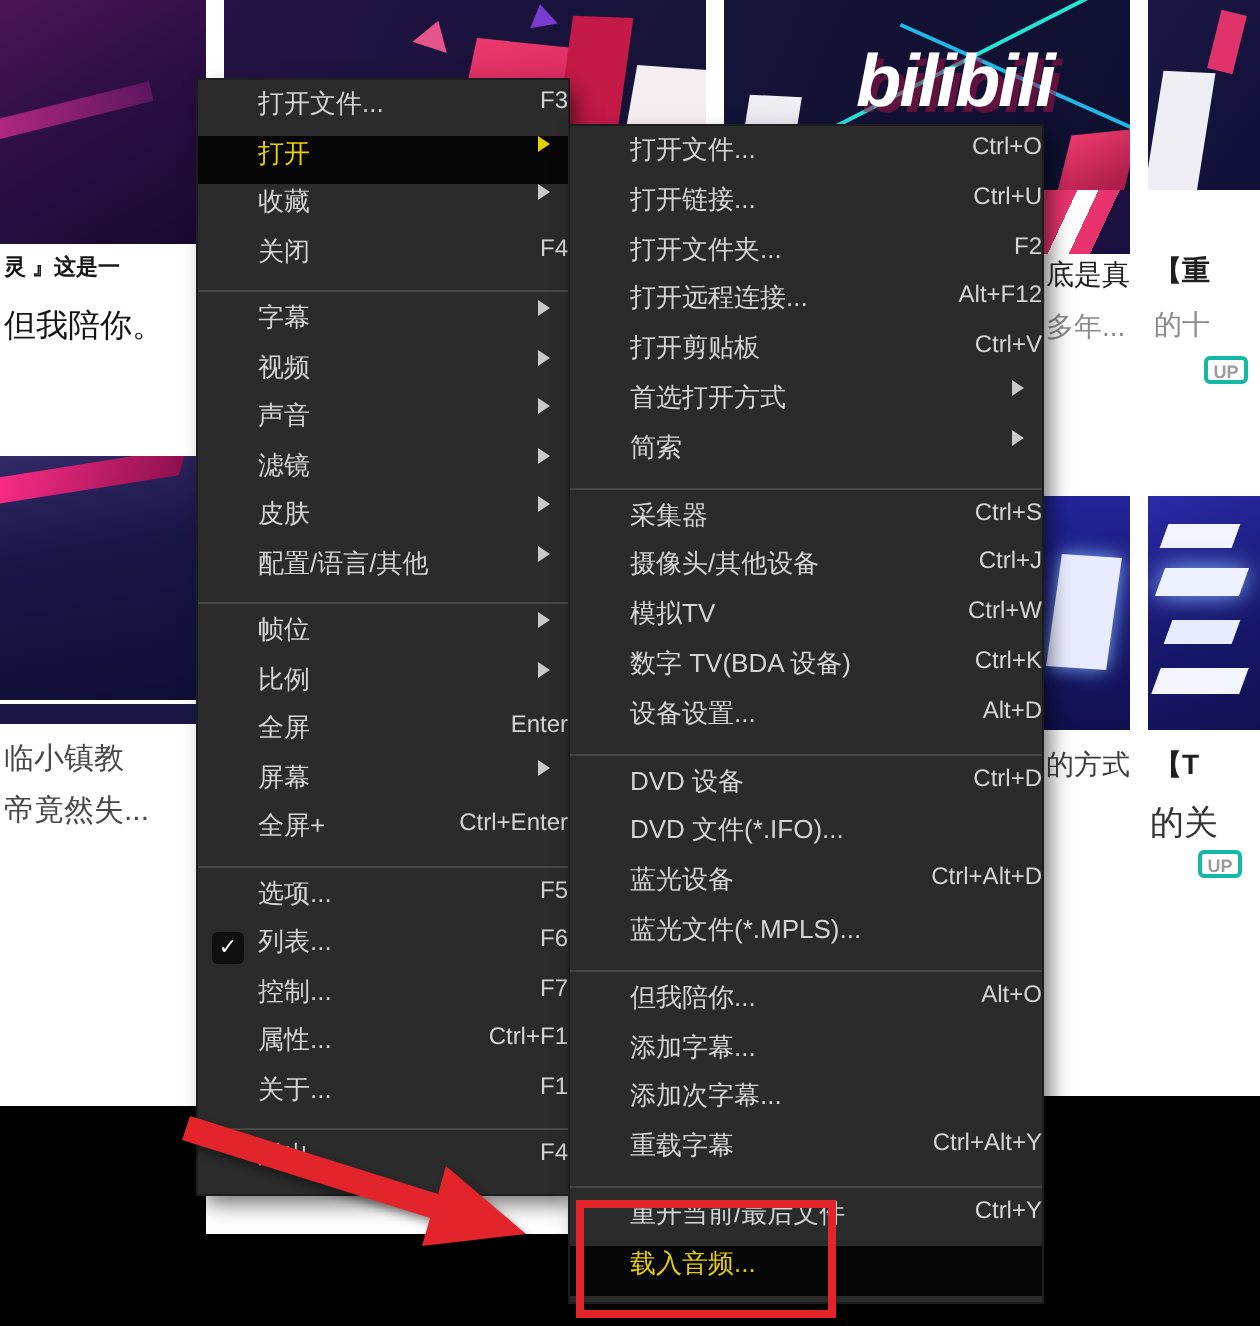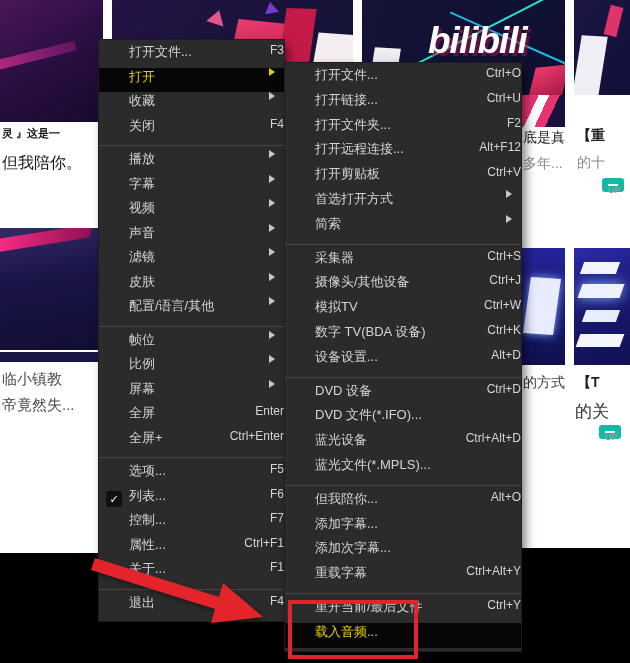--- a/index.html
+++ b/index.html
@@ -47,21 +47,21 @@
   #bar-left{left:0;top:352px;width:100px;height:10px;background:#1a1746}
   #lc2a{left:2px;top:370px;font-size:15px;color:#474747}
   #lc2b{left:2px;top:396px;font-size:15px;color:#474747}
   #black-left{left:0;top:553px;width:103px;height:110px;background:#000}
 
   #stripes-right{left:521px;top:95px;width:44px;height:32px;background:linear-gradient(115deg,#e8336e 0 30%,#ffffff 30% 48%,#e8336e 48% 66%,#1a1040 66%)}
   #rc1a{left:523px;top:129px;font-size:14px;font-weight:normal;color:#1f1f1f}
   #rc1b{left:523px;top:155px;font-size:14px;color:#8a8a8a}
   #rc2a{left:577px;top:127px;font-size:14px;font-weight:bold;color:#1f1f1f}
   #rc2b{left:577px;top:154px;font-size:14px;color:#8a8a8a}
-  .up-badge{position:absolute;width:22px;height:14px;border:6px solid #14b8a6;border-radius:3px;color:#9c9c9c;font-size:9px;font-weight:bold;line-height:12px;text-align:center;background:#fff}
+  .up-badge{position:absolute;width:22px;height:14px;border:2px solid #14b8a6;border-radius:3px;color:#9c9c9c;font-size:9px;font-weight:bold;line-height:12px;text-align:center;background:#fff}
   #up1{left:602px;top:178px}
   #up2{left:599px;top:425px}
   #thumb-r1{left:521px;top:248px;width:44px;height:117px;background:linear-gradient(180deg,#24249a 0%,#17176a 60%,#101050 100%);overflow:hidden}
   #thumb-r1 .g1{position:absolute;left:6px;top:30px;width:30px;height:56px;background:#e9ecff;transform:skew(-8deg,4deg);box-shadow:0 0 10px #7fb0ff}
   #thumb-r2{left:574px;top:248px;width:56px;height:117px;background:linear-gradient(160deg,#2a2aa8 0%,#18186e 55%,#111152 100%);overflow:hidden}
   #thumb-r2 .g1{position:absolute;left:8px;top:14px;width:36px;height:12px;background:#f2f4ff;transform:skew(-20deg)}
   #thumb-r2 .g2{position:absolute;left:6px;top:36px;width:42px;height:14px;background:#eef1ff;transform:skew(-20deg);box-shadow:0 0 12px #86b4ff}
   #thumb-r2 .g3{position:absolute;left:10px;top:62px;width:34px;height:12px;background:#e8ecff;transform:skew(-20deg)}
   #thumb-r2 .g4{position:absolute;left:4px;top:86px;width:44px;height:13px;background:#f4f6ff;transform:skew(-20deg)}
   #rc3a{left:523px;top:374px;font-size:14px;color:#3c3c3c}
@@ -163,24 +163,20 @@
       <div class="mi">
         <span class="lbl">收藏</span>
         <span class="rt arr"></span>
       </div>
       <div class="mi">
         <span class="lbl">关闭</span>
         <span class="rt sc">F4</span>
       </div>
       <div class="sep"></div>
       <div class="mi">
-        <span class="lbl">播放</span>
-        <span class="rt arr"></span>
-      </div>
-      <div class="mi">
         <span class="lbl">字幕</span>
         <span class="rt arr"></span>
       </div>
       <div class="mi">
         <span class="lbl">视频</span>
         <span class="rt arr"></span>
       </div>
       <div class="mi">
         <span class="lbl">声音</span>
         <span class="rt arr"></span>
@@ -197,29 +193,29 @@
         <span class="lbl">配置/语言/其他</span>
         <span class="rt arr"></span>
       </div>
       <div class="sep"></div>
       <div class="mi">
         <span class="lbl">帧位</span>
         <span class="rt arr"></span>
       </div>
       <div class="mi">
         <span class="lbl">比例</span>
-        <span class="rt arr"></span>
-      </div>
-      <div class="mi">
-        <span class="lbl">屏幕</span>
         <span class="rt arr"></span>
       </div>
       <div class="mi">
         <span class="lbl">全屏</span>
         <span class="rt sc">Enter</span>
+      </div>
+      <div class="mi">
+        <span class="lbl">屏幕</span>
+        <span class="rt arr"></span>
       </div>
       <div class="mi">
         <span class="lbl">全屏+</span>
         <span class="rt sc">Ctrl+Enter</span>
       </div>
       <div class="sep"></div>
       <div class="mi">
         <span class="lbl">选项...</span>
         <span class="rt sc">F5</span>
       </div>

